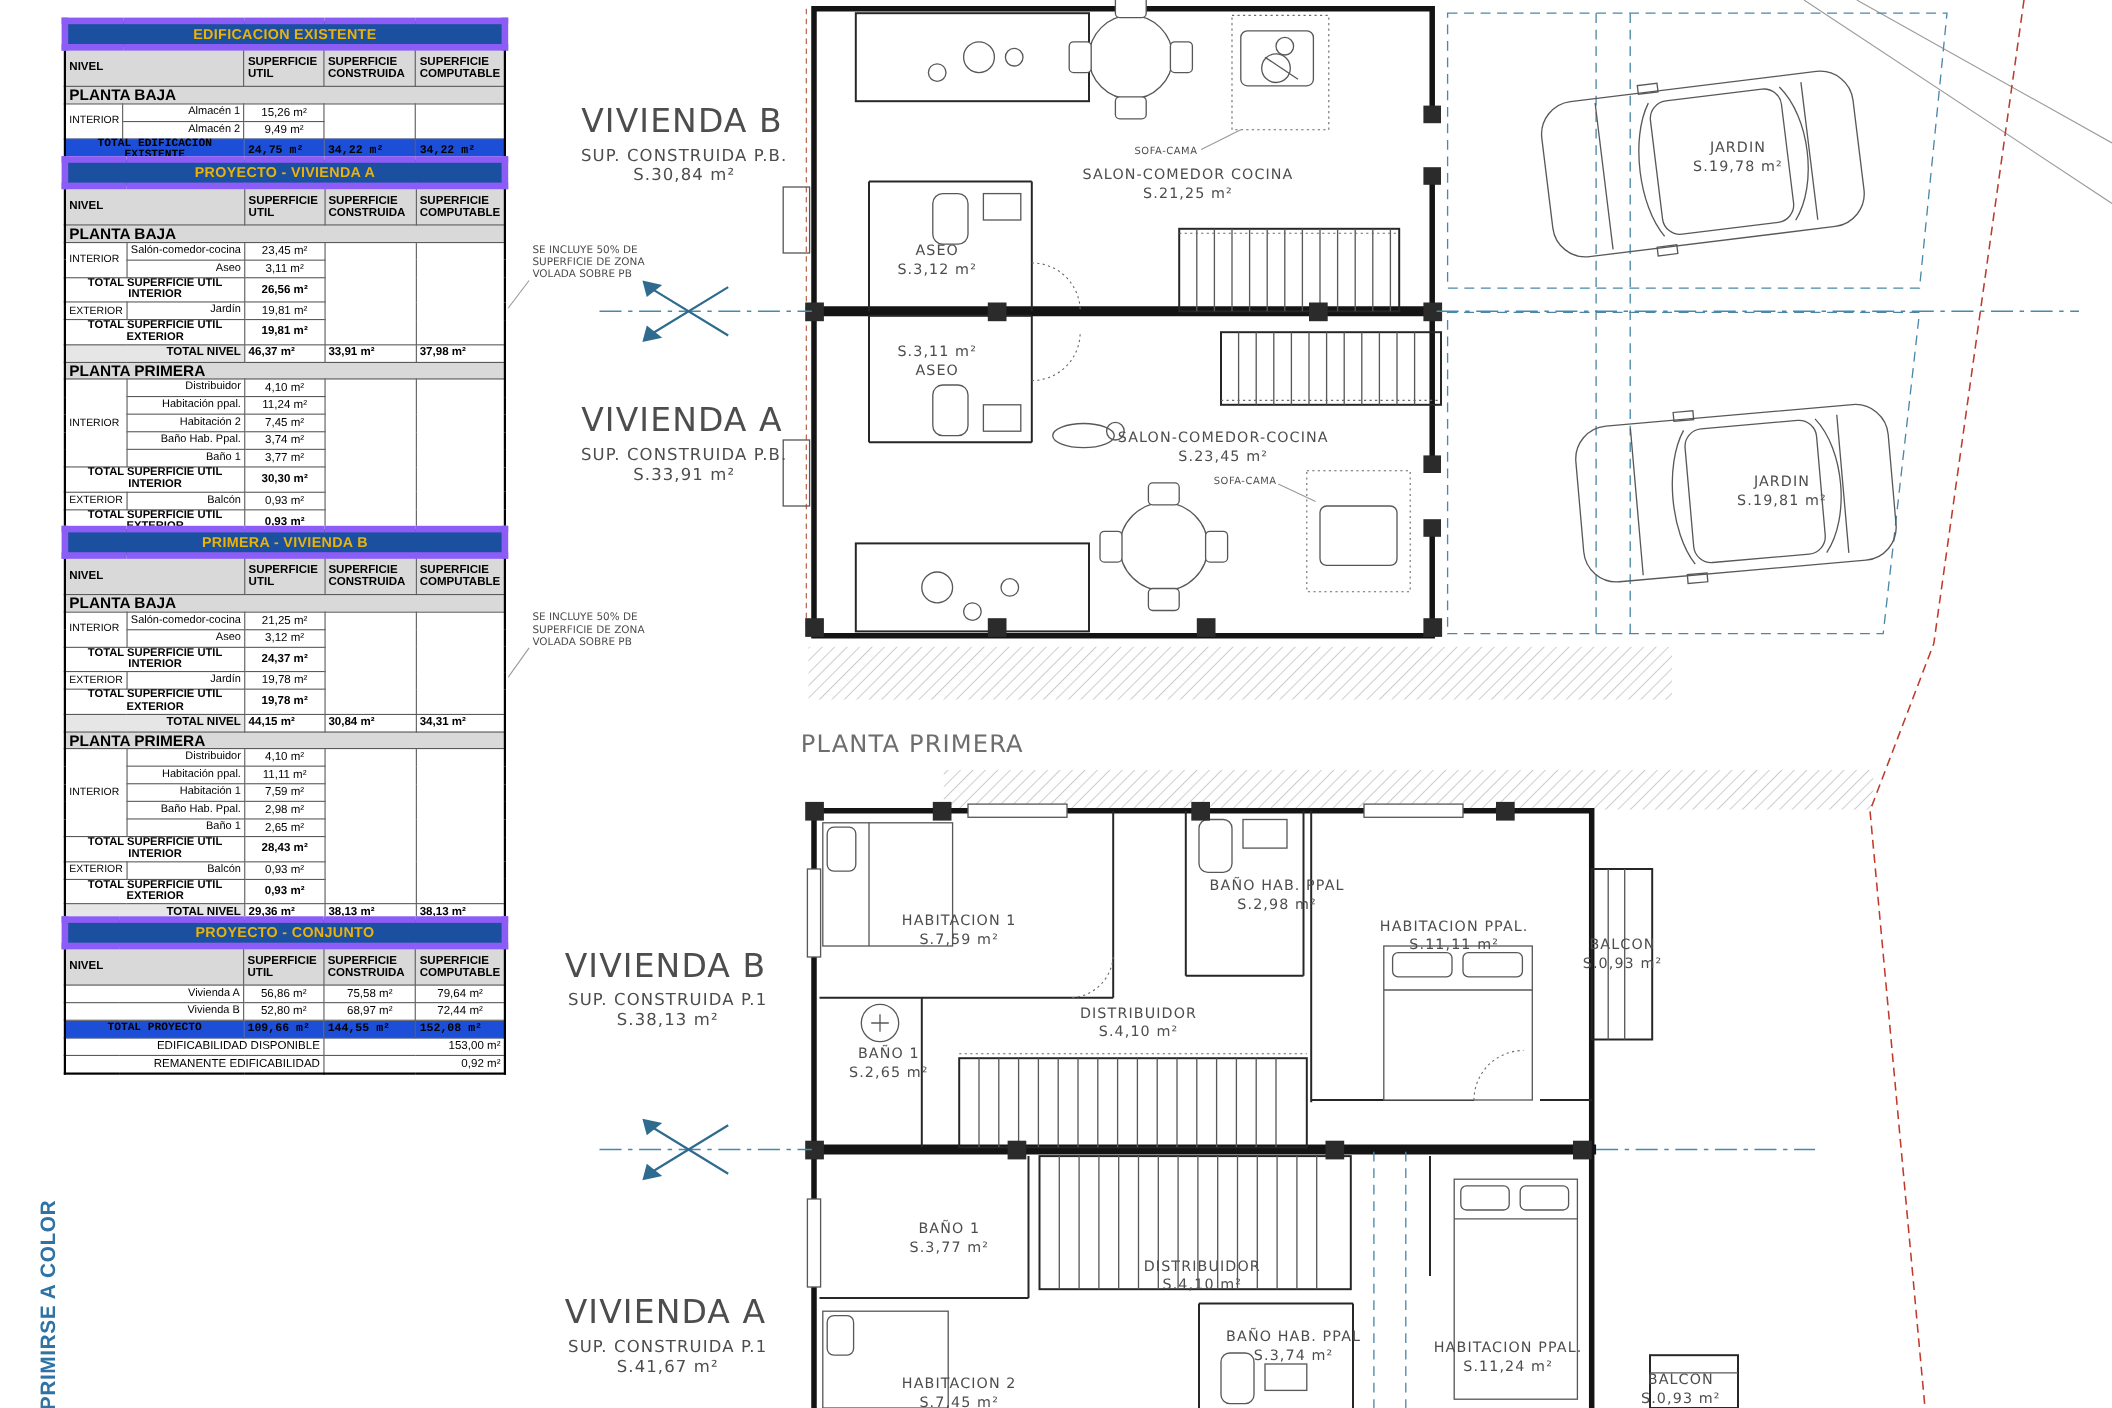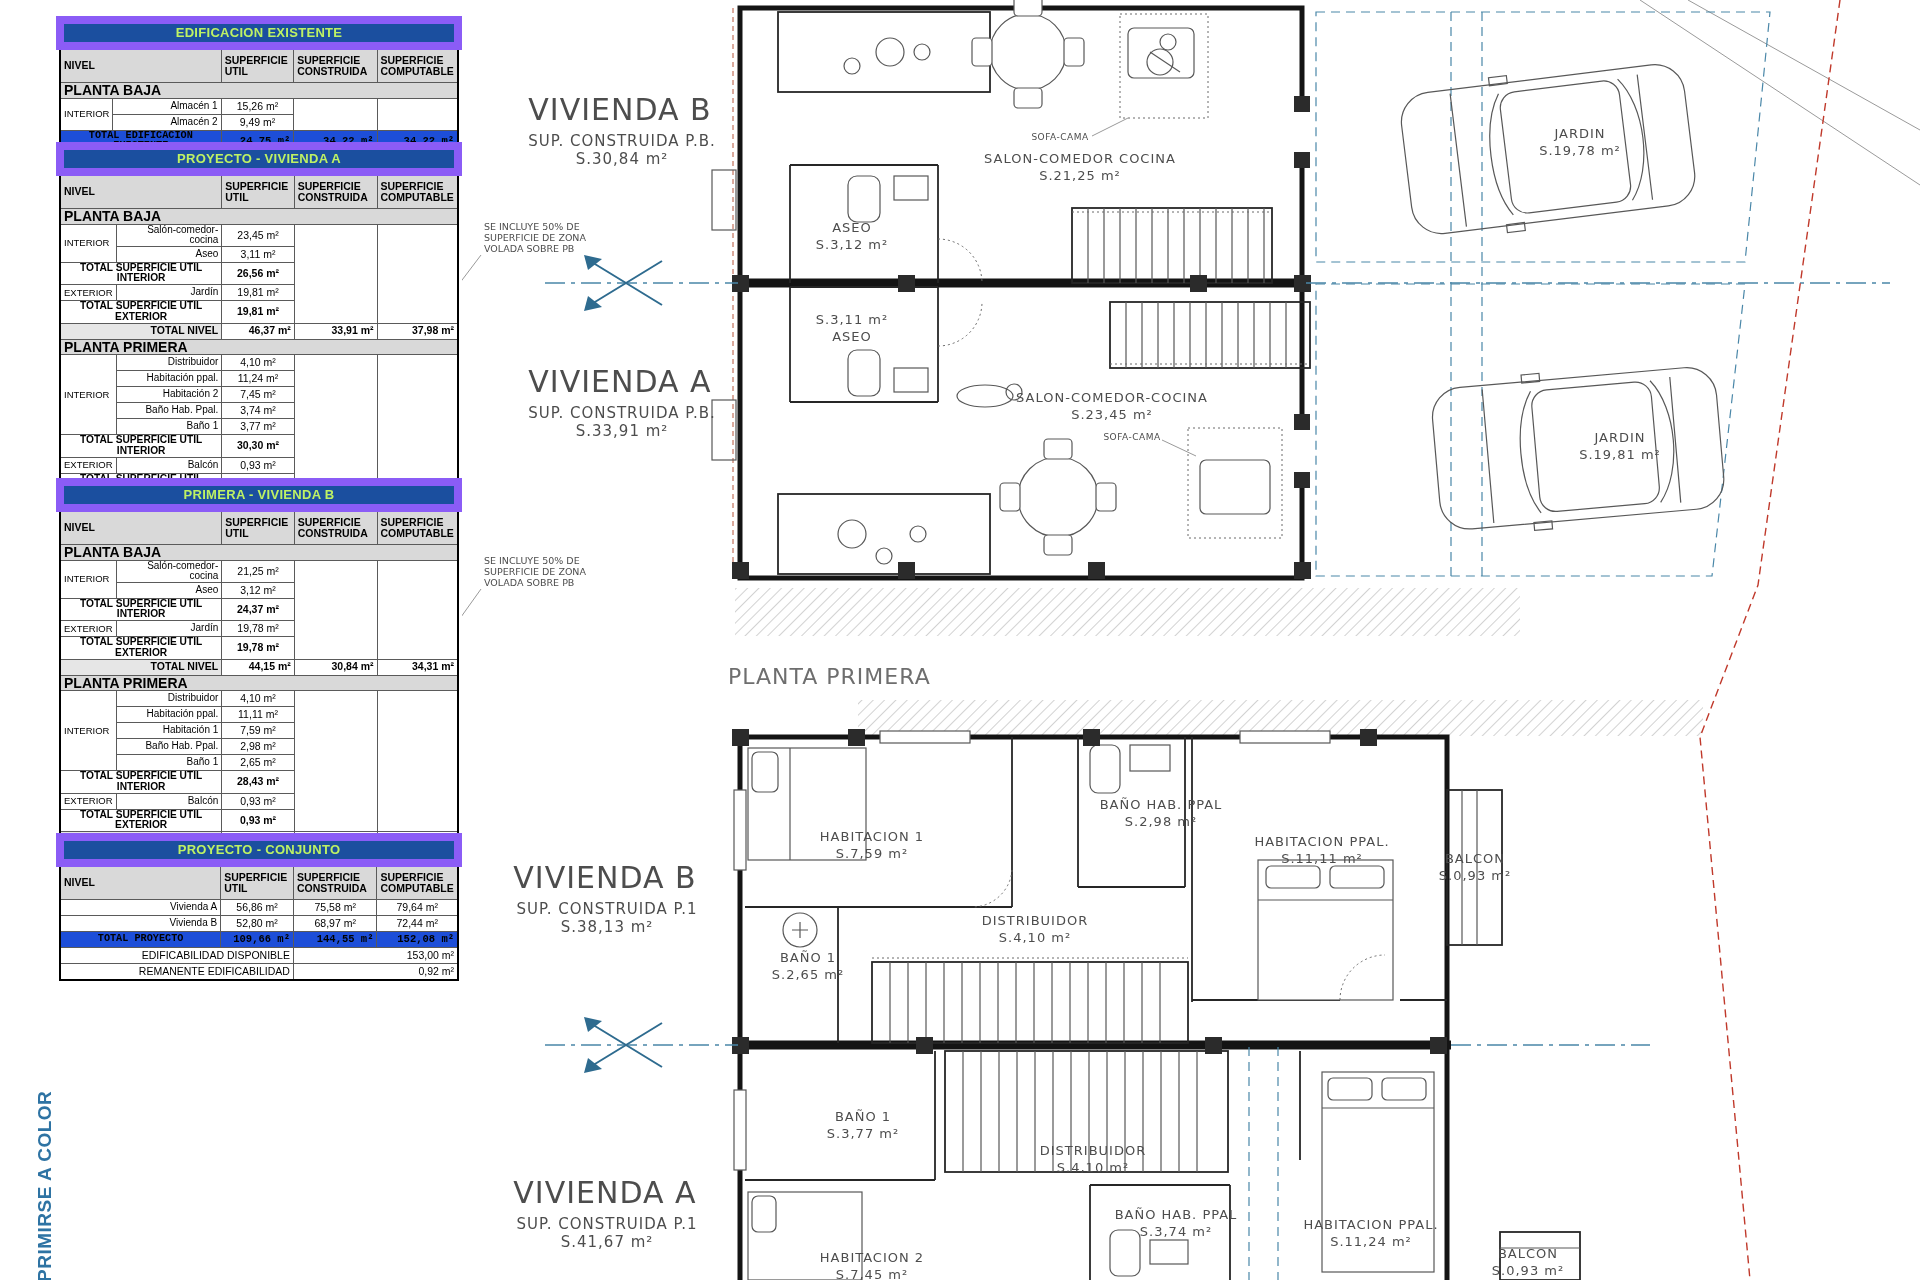--- a/index.html
+++ b/index.html
@@ -4,29 +4,29 @@
 <style>
   html,body{margin:0;padding:0;}
   body{width:1920px;height:1280px;position:relative;background:#fff;overflow:hidden;
        font-family:"Liberation Sans",sans-serif;}
 
   
   .tbl{position:absolute;left:56px;width:406px;border-collapse:collapse;
        font-family:"Liberation Sans",sans-serif;font-size:10.5px;color:#000;
        border:2px solid #000;background:#fff;}
   .tbl td{border:1px solid #5a5a5a;padding:0 3px;height:15px;line-height:1.05;}
-  .tbl .title{background:#1b4f9f;color:#bef264;font-weight:bold;font-size:13px;height:18px;
-              text-align:center;letter-spacing:.3px;border:8px solid #8b5cf6;}
+  .tbl .title{background:#1b4f9f;color:#eab308;font-weight:bold;font-size:13px;height:18px;
+              text-align:center;letter-spacing:.3px;border:6px solid #8b5cf6;}
   .tbl .hdr td{background:#d9d9d9;font-weight:bold;text-align:left;height:32px;font-size:10.5px;}
   .tbl .sec td{background:#d9d9d9;font-weight:bold;height:13px;font-size:14px;}
   .zone{font-size:9.5px;text-align:left;}
   .name{font-size:10px;text-align:right;}
   .num{text-align:center;padding-right:4px;}
   .b{font-weight:bold;}
-  .cnum{text-align:right;font-weight:bold;}
+  .cnum{text-align:left;font-weight:bold;}
   .totlbl{font-weight:bold;text-align:center;font-size:10.2px;}
   .tnlbl{font-weight:bold;text-align:right;background:#e6e6e6;}
   .gray td{background:#1d4ed8;font-weight:bold;font-family:Liberation Mono, monospace;}
   .mcell{background:#fff;}
   .ctr{text-align:right;}
 
   
   #plan{position:absolute;left:0;top:0;}
   .w5{stroke:#141414;stroke-width:5;fill:none;stroke-linecap:square;}
   .w9{stroke:#141414;stroke-width:9;fill:none;}

